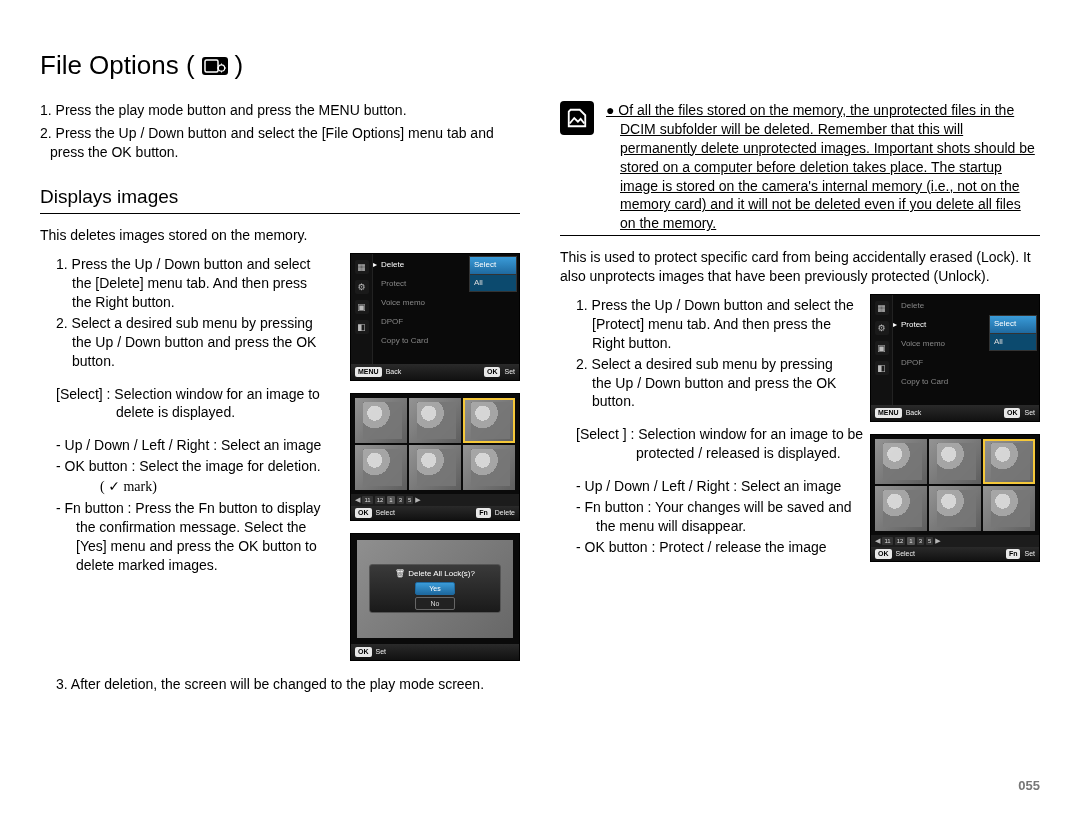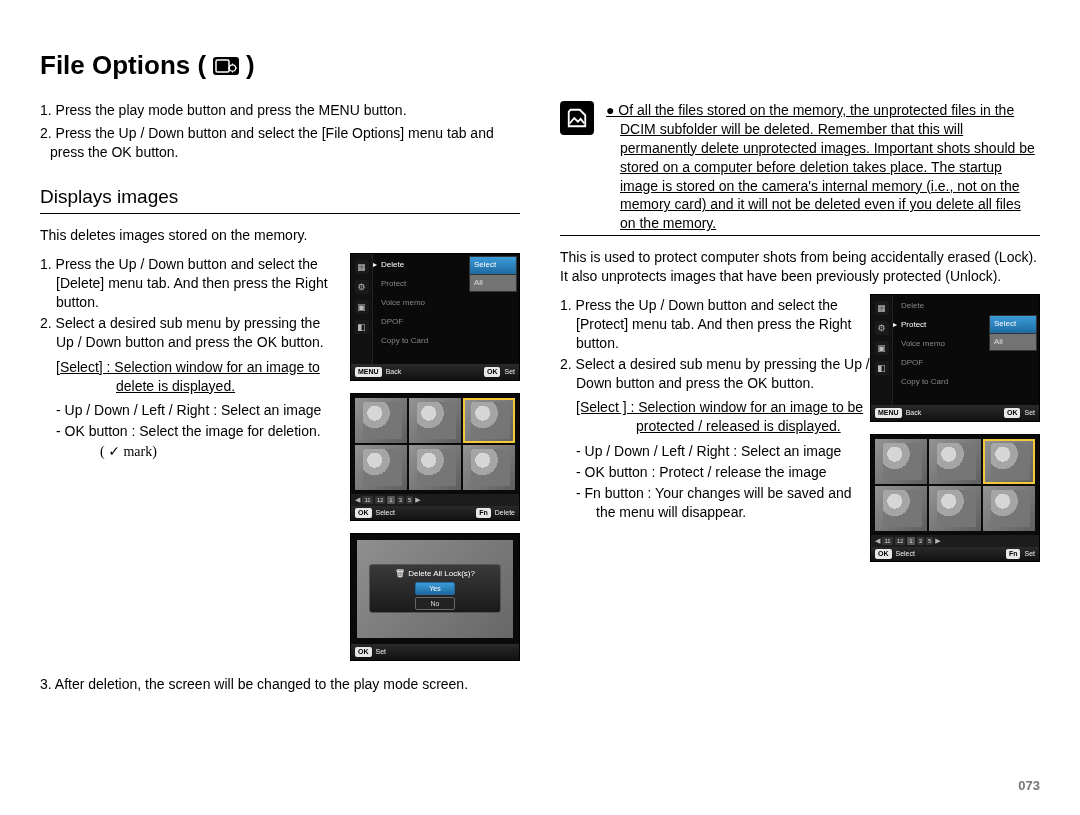--- a/index.html
+++ b/index.html
@@ -7,21 +7,21 @@
   body {
     font-family: Arial, Helvetica, sans-serif;
     font-size: 13px;
     color: #000;
     position: relative;
     padding: 50px 40px 30px 40px;
   }
 
   .page-title {
     font-size: 26px;
-    font-weight: bold;
+    font-weight: normal;
     display: flex;
     align-items: center;
     gap: 6px;
   }
   .title-icon {
     display: inline-block;
     position: relative;
   }
   .title-icon svg { display: block; }
 
@@ -70,32 +70,31 @@
   }
   .thumbsR {
     float: right;
     width: 170px;
   }
   .clearfix::after { content: ""; display: block; clear: both; }
 
   .step {
     padding-left: 16px;
     text-indent: -16px;
-    margin: 2px 0;
+    margin: 2px 16px;
   }
   .sub {
     padding-left: 36px;
     text-indent: -20px;
     margin: 2px 0;
   }
   .sub2 {
     padding-left: 76px;
     text-indent: -60px;
-    margin: 6px 0;
-    text-decoration: underline;
+    margin: 14px 0;
   }
   .cont { padding-left: 60px; text-indent: 0; margin: 2px 0; }
 
   .full { width: 100%; }
 
   
   .lcd {
     width: 170px;
     height: 128px;
     background: #0a0a0a;
@@ -147,21 +146,21 @@
     right: 2px;
     top: 2px;
     width: 48px;
     display: flex;
     flex-direction: column;
   }
   .lcd-sub div {
     height: 18px;
     display:flex;align-items:center;
     padding-left:4px;
-    background: #737373;
+    background: #0c4a6e;
     border:1px solid #333;
     border-bottom:none;
     color:#ddd;
   }
   .lcd-sub div:last-child{ border-bottom:1px solid #333;}
   .lcd-sub div.sel { background: linear-gradient(#3a9bd8,#1f6aa0); color:#fff; }
 
   .lcd-bar {
     height: 16px;
     background: linear-gradient(#2a2a2a,#111);
@@ -320,20 +319,21 @@
 
     <div class="clearfix">
 
       <div class="textcol">
         <p class="step">1.  Press the Up / Down button and select the [Delete] menu tab. And then press the Right button.</p>
         <p class="step">2.  Select a desired sub menu by pressing the Up / Down button and press the OK button.</p>
         <p class="sub2">[Select] :  Selection window for an image to delete is displayed.</p>
         <p class="sub">- Up / Down / Left / Right : Select an image</p>
         <p class="sub">- OK button :  Select the image for deletion.</p>
         <p class="cont check">( ✓  mark)</p>
+        <p class="sub">- Fn button :  Press the Fn button to display the confirmation message. Select the [Yes] menu and press the OK button to delete marked images.</p>
       </div>
 
       <div class="thumbs">
 
         <div class="lcd">
           <div class="lcd-body">
             <div class="lcd-icons">
               <div class="ico">▦</div>
               <div class="ico">⚙</div>
               <div class="ico">▣</div>
@@ -422,30 +422,30 @@
           <path d="M4 18l5-6 4 4 3-3 4 5"></path>
         </svg>
       </div>
       <div class="note-body">
         <p class="bp">●  Of all the files stored on the memory, the unprotected files in the DCIM subfolder will be deleted. Remember that this will permanently delete unprotected images. Important shots should be stored on a computer before deletion takes place. The startup image is stored on the camera's internal memory (i.e., not on the memory card) and it will not be deleted even if you delete all files on the memory.</p>
       </div>
     </div>
 
     <hr class="rule">
 
-    <p class="intro-line">This is used to protect computer shots from being accidentally erased (Lock). It also unprotects images that have been previously protected (Unlock).</p>
+    <p class="intro-line">This is used to protect specific card from being accidentally erased (Lock). It also unprotects images that have been previously protected (Unlock).</p>
 
     <div class="clearfix">
       <div class="textcolR">
         <p class="step">1.  Press the Up / Down button and select the [Protect] menu tab. And then press the Right button.</p>
         <p class="step">2.  Select a desired sub menu by pressing the Up / Down button and press the OK button.</p>
         <p class="sub2">[Select ] :  Selection window for an image to be protected / released is displayed.</p>
         <p class="sub">-  Up / Down / Left / Right : Select an image</p>
+        <p class="sub">-  Fn button :  Your changes will be saved and the menu will disappear.</p>
         <p class="sub">-  OK button : Protect / release the image</p>
-        <p class="sub">-  Fn button :  Your changes will be saved and the menu will disappear.</p>
       </div>
 
       <div class="thumbsR">
 
         <div class="lcd">
           <div class="lcd-body">
             <div class="lcd-icons">
               <div class="ico">▦</div>
               <div class="ico">⚙</div>
               <div class="ico">▣</div>
@@ -500,13 +500,13 @@
             <span class="chip">Fn</span>
             <span>Set</span>
           </div>
         </div>
       </div>
     </div>
 
   </div>
 </div>
 
-<div class="pagenum">073</div>
+<div class="pagenum">055</div>
 
 </body></html>

